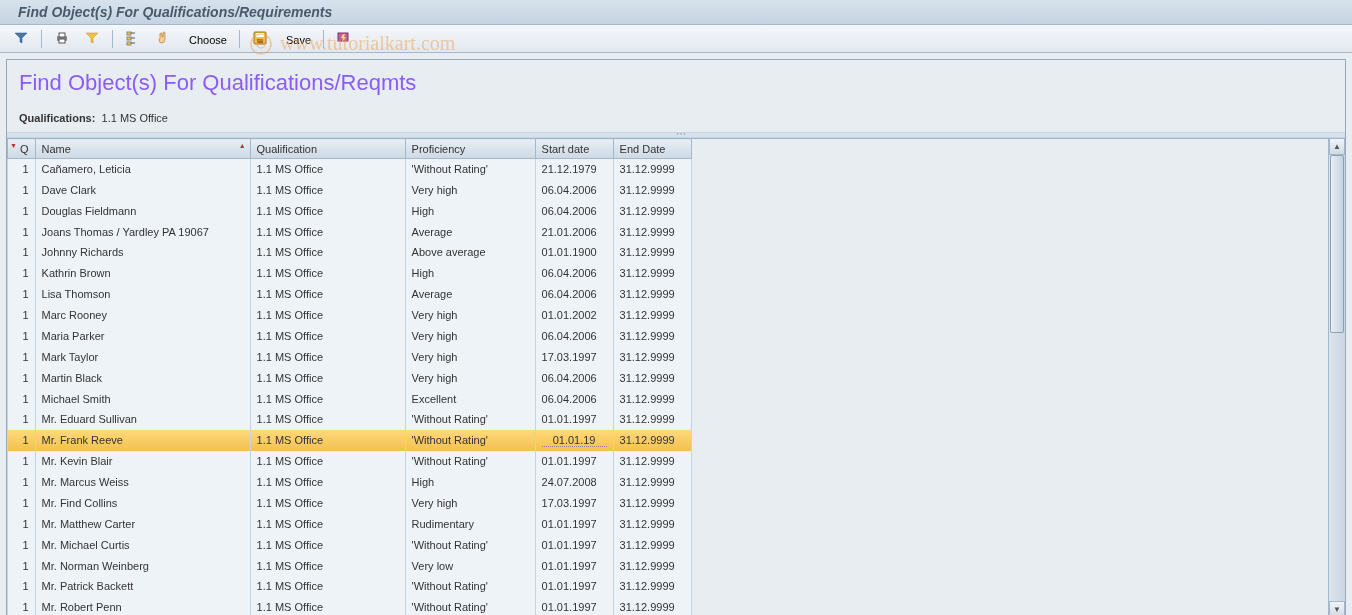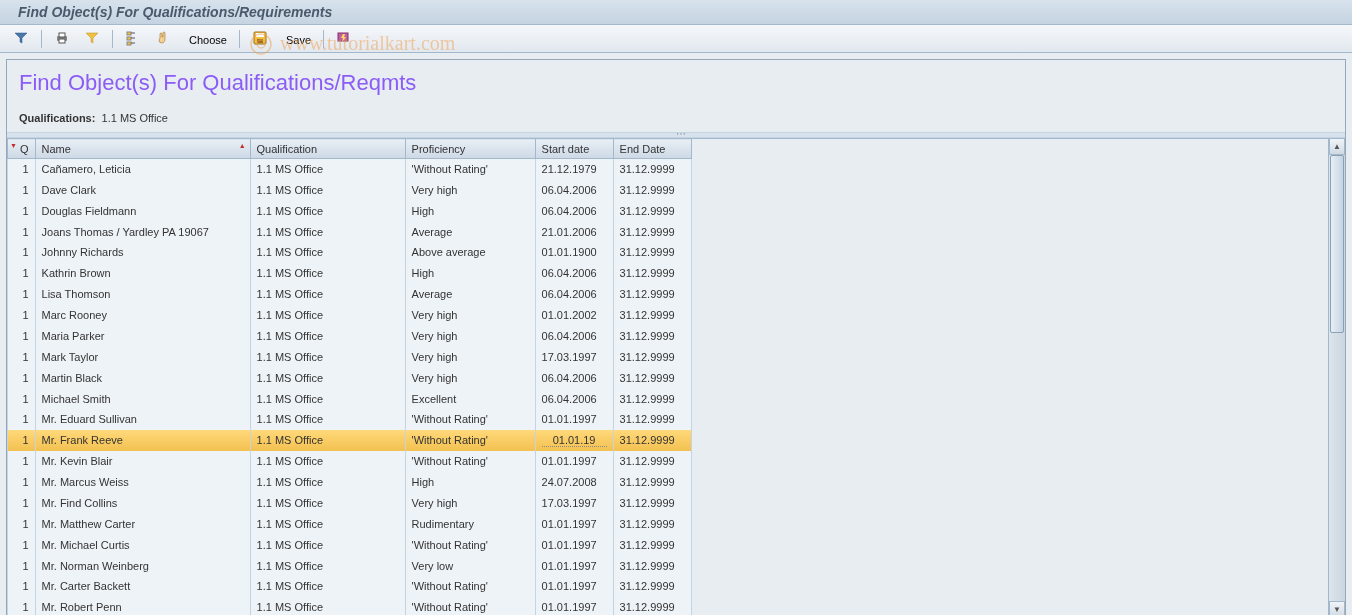--- a/index.html
+++ b/index.html
@@ -445,21 +445,21 @@
           <tr>
             <td class="col-q">1</td>
             <td class="col-name">Mr. Norman Weinberg</td>
             <td class="col-qual">1.1 MS Office</td>
             <td class="col-prof">Very low</td>
             <td class="col-start">01.01.1997</td>
             <td class="col-end">31.12.9999</td>
           </tr>
           <tr>
             <td class="col-q">1</td>
-            <td class="col-name">Mr. Carter Backett</td>
+            <td class="col-name">Mr. Patrick Backett</td>
             <td class="col-qual">1.1 MS Office</td>
             <td class="col-prof">'Without Rating'</td>
             <td class="col-start">01.01.1997</td>
             <td class="col-end">31.12.9999</td>
           </tr>
           <tr>
             <td class="col-q">1</td>
             <td class="col-name">Mr. Robert Penn</td>
             <td class="col-qual">1.1 MS Office</td>
             <td class="col-prof">'Without Rating'</td>

